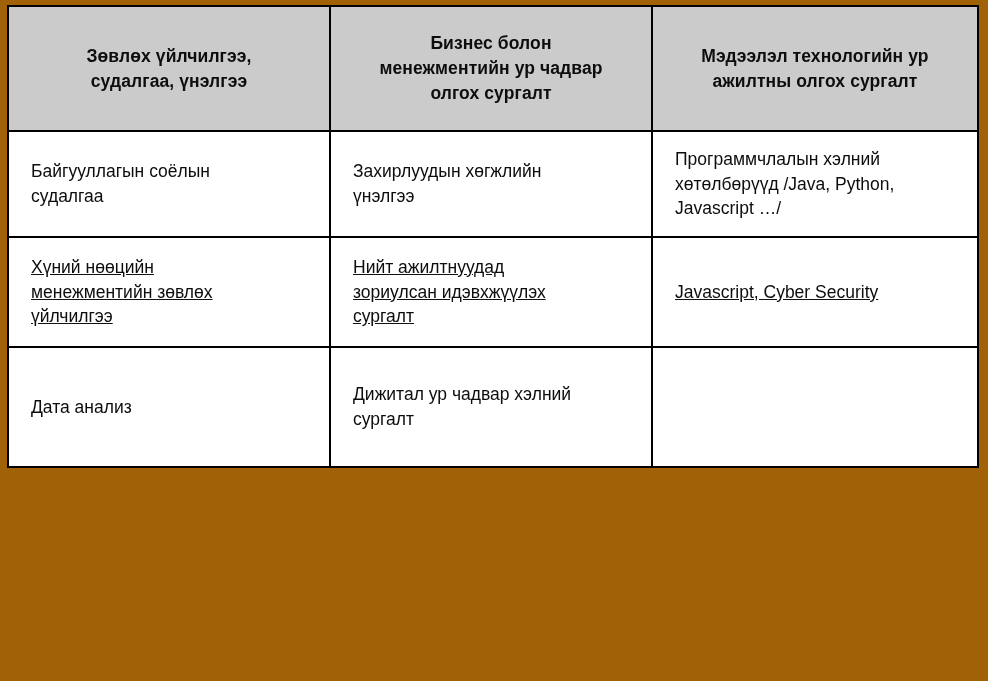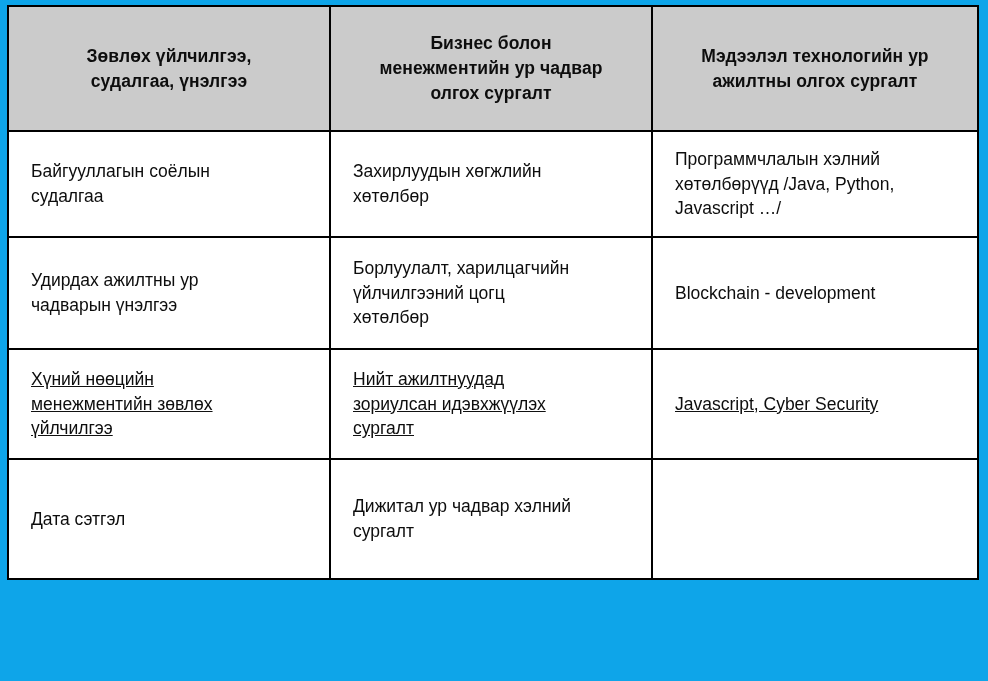--- a/index.html
+++ b/index.html
@@ -11,21 +11,21 @@
     width: 988px;
     height: 681px;
     overflow: hidden;
     font-family: "Liberation Sans", "DejaVu Sans", sans-serif;
     color: #111111;
   }
   .page {
     position: relative;
     width: 988px;
     height: 681px;
-    background: #0ea5e9;
+    background: #a16207;
   }
   table.offer-table {
     position: absolute;
     left: 7px;
     top: 5px;
     width: 970px;
     border-collapse: collapse;
     table-layout: fixed;
     background: #ffffff;
   }
@@ -110,64 +110,50 @@
 
     <tbody>
 
       <tr class="row-1">
         <td>
           <span class="cell-text">Байгууллагын соёлын
 судалгаа</span>
         </td>
         <td>
           <span class="cell-text">Захирлуудын хөгжлийн
-хөтөлбөр</span>
+үнэлгээ</span>
         </td>
         <td class="it-cell">
           <span class="cell-text">Программчлалын хэлний
 хөтөлбөрүүд /Java, Python,
 Javascript …/</span>
         </td>
       </tr>
 
 
-      <tr class="row-3">
-        <td>
-          <span class="cell-text">Удирдах ажилтны ур
-чадварын үнэлгээ</span>
-        </td>
-        <td>
-          <span class="cell-text">Борлуулалт, харилцагчийн
-үйлчилгээний цогц
-хөтөлбөр</span>
-        </td>
-        <td class="center-cell">
-          <span class="cell-text">Blockchain - development</span>
-        </td>
-      </tr>
 
       <tr class="row-4">
         <td>
           <span class="cell-text">Хүний нөөцийн
 менежментийн зөвлөх
 үйлчилгээ</span>
         </td>
         <td>
           <span class="cell-text">Нийт ажилтнуудад
 зориулсан идэвхжүүлэх
 сургалт</span>
         </td>
         <td class="center-cell">
           <span class="cell-text">Javascript, Cyber Security</span>
         </td>
       </tr>
 
       <tr class="row-5">
         <td>
-          <span class="cell-text">Дата сэтгэл</span>
+          <span class="cell-text">Дата анализ</span>
         </td>
         <td>
           <span class="cell-text">Дижитал ур чадвар хэлний
 сургалт</span>
         </td>
         <td class="it-cell empty-cell">
           <span class="cell-text"></span>
         </td>
       </tr>
 

